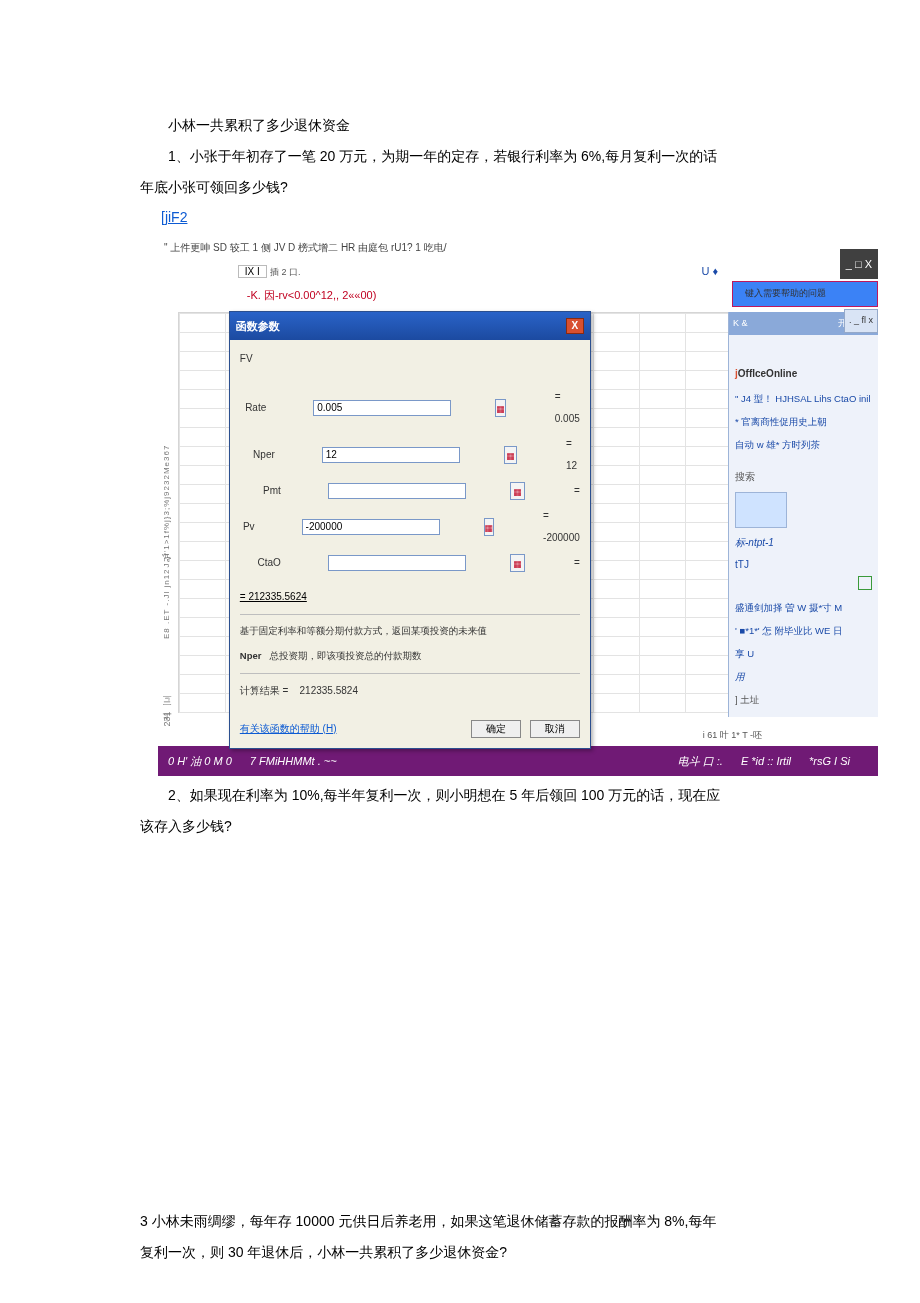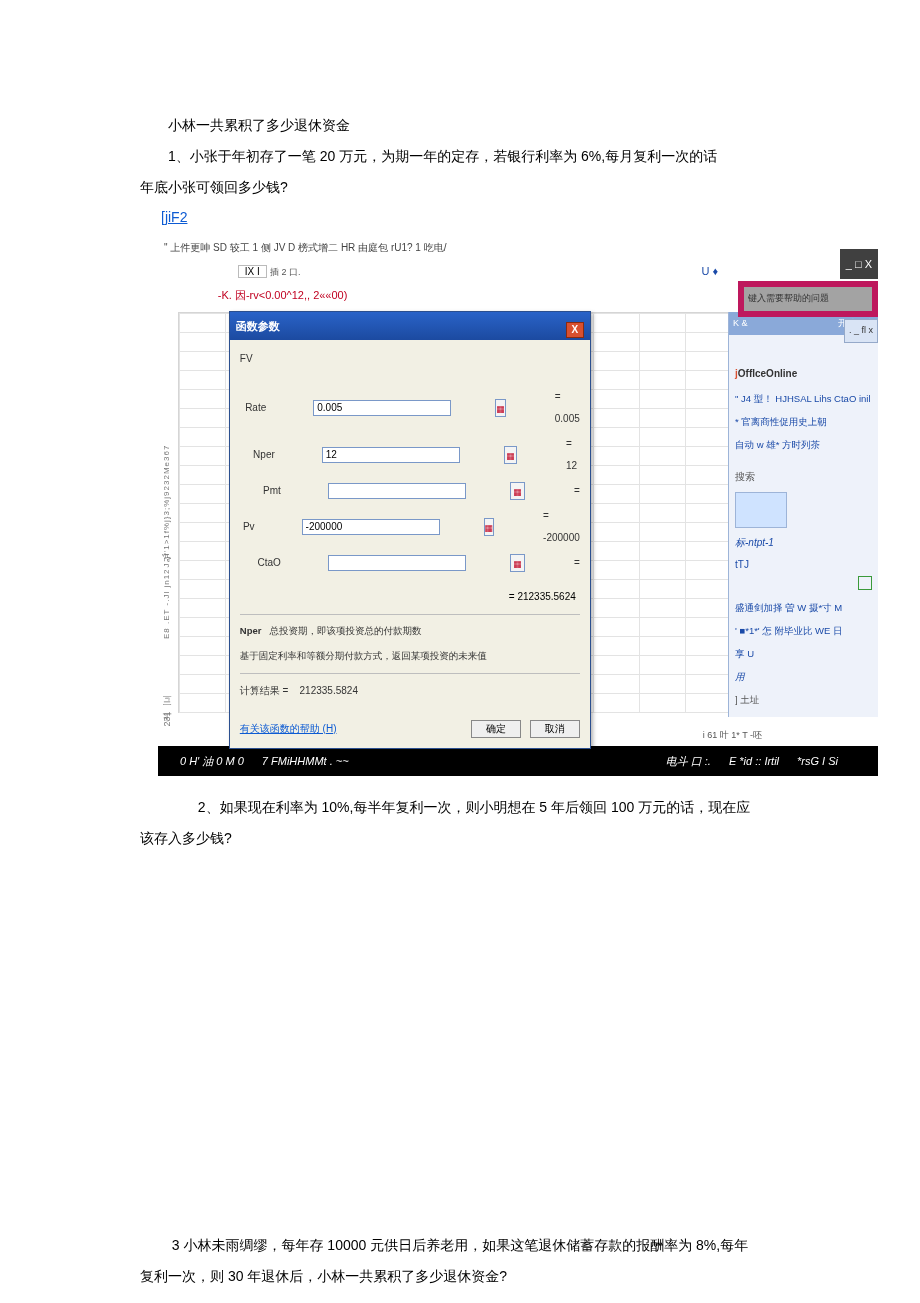--- a/index.html
+++ b/index.html
@@ -38,26 +38,26 @@
     writing-mode: vertical-rl;
     font-size: 9px; color:#777; transform: rotate(180deg); height:90px;
   }
   .ss-main { flex:1; position:relative; }
   .ss-top-right {
     position:absolute; right:0; top:-10px;
     width: 150px;
     display:flex; flex-direction:column; align-items:flex-end;
   }
   .win-ctrl { background:#404040; color:#fff; font-size:11px; padding:1px 4px; border:2px solid #404040;}
-  .help-box { background:#a3a3a3; border:6px solid #be185d; font-size:9px; padding:2px 4px; width:120px; color:#333; margin-top:2px;}
+  .help-box { background:#3b82f6; border:1px solid #be185d; font-size:9px; padding:2px 12px; width:120px; color:#333; margin-top:2px;}
   .help-dots { background:#d9e4f5; border:1px solid #95a9c9; font-size:9px; padding:1px 4px; color:#333; margin-top:2px;}
   .fx-line { margin-left: 60px; font-size:11px; }
   .fx-line .ix { border:1px solid #bbb; padding:0 6px; font-size:10px;}
   .fx-line .small { font-size:9px; color:#555;}
-  .neg { color:#c00020; font-size:11px; margin-left:40px;}
+  .neg { color:#c00020; font-size:11px; margin-left:69px;}
   .grid {
     margin-top: 4px;
     display:flex;
     background:#fff;
   }
   .grid-cells {
     flex:1;
     border-top:1px solid #d5d5d5;
     border-left:1px solid #d5d5d5;
     position:relative;
@@ -75,21 +75,21 @@
     background:#ece9d8;
     border:1px solid #2b4f8f;
     box-shadow: 2px 2px 4px rgba(0,0,0,.3);
     font-size:10px;
     color:#000;
   }
   .dialog-title {
     background: linear-gradient(#2a63c8,#1c4aa0);
     color:#fff;
     padding:2px 6px;
-    display:flex; justify-content:space-between; align-items:flex-end;
+    display:flex; justify-content:space-between; align-items:center;
     font-weight:bold;
     font-size:11px;
   }
   .dialog-close { background:#d85030; color:#fff; width:16px; height:14px; text-align:center; line-height:14px; border:1px solid #8a2a10; font-size:10px;}
   .dialog-body { padding:8px 10px 6px 10px; background:#f2f0e4;}
   .dlg-row { display:flex; align-items:center; margin:3px 0; font-size:10px;gap:41px;}
   .dlg-row .lbl { width:50px; text-align:right; padding-right:6px; color:#333;}
   .dlg-row input.fld { width:130px; height:14px; border:1px solid #7a98c8; background:#fff; font-size:10px; padding:0 3px;}
   .dlg-row .pick { width:16px;height:16px;border:1px solid #7a98c8;background:#f4f4f4;margin-left:3px; font-size:9px; color:#c00020; text-align:center;}
   .dlg-row .eq { margin-left:8px; color:#333;}
@@ -110,33 +110,33 @@
     height: 405px;
   }
   .tp-hdr { background:#8aa9d9; color:#fff; font-size:9px; padding:2px 4px; margin:-4px -6px 4px -6px; display:flex; justify-content:space-between;}
   .tp-title { font-weight:bold; color:#333; margin:4px 0;}
   .tp-link { color:#1a4aa8; font-size:9.5px; margin:2px 0; display:block;}
   .tp-blue { color:#1a4aa8;}
   .tp-grey { color:#555;}
   .tp-img { width:50px; height:34px; background:#cfe3ff; border:1px solid #9db4d8; margin:4px 0;}
   .tp-green { border:1px solid #3a9a3a; width:12px; height:12px; float:right;}
   .status-bar {
-    background:#000000;
+    background:#701a75;
     color:#fff;
     font-size:11px;
     font-style:italic;
     display:flex;
-    padding:3px 22px;
+    padding:3px 10px;
     width:720px;
     box-sizing:border-box;
     margin-left:18px;
   }
   .status-bar span { margin-right:18px; }
   .zoom-note { text-align:right; font-size:9px; color:#555; margin:-3px 18px 0 0;}
-  .q2, .q3 { margin-top:16px;text-align:center; }
+  .q2, .q3 { margin-top:4px; }
   .big-gap { height: 360px; }
 </style>
 </head>
 <body>
 
 <div class="page">
   <div class="indent">小林一共累积了多少退休资金</div>
   <div class="indent">1、小张于年初存了一笔 20 万元，为期一年的定存，若银行利率为 6%,每月复利一次的话</div>
   <div>年底小张可领回多少钱?</div>
   <a href="#" class="q-link">[jiF2</a>
@@ -199,27 +199,27 @@
                   <span class="pick">▦</span>
                   <span class="eq">= -200000</span>
                 </div>
                 <div class="dlg-row">
                   <span class="lbl">CtaO</span>
                   <input class="fld" value="" style="">
                   <span class="pick">▦</span>
                   <span class="eq">=</span>
                 </div>
 
-                <div style="text-align:right;margin:12px 4px 0 0;">= 212335.5624</div>
+                <div style="margin:12px 4px 0 0;text-decoration:underline;">= 212335.5624</div>
                 <div class="dlg-sep"></div>
+                <div class="dlg-note">基于固定利率和等额分期付款方式，返回某项投资的未来值</div>
                 <div class="dlg-note">
                   <b>Nper</b>&nbsp;&nbsp;
                   <span>总投资期，即该项投资总的付款期数</span>
                 </div>
-                <div class="dlg-note">基于固定利率和等额分期付款方式，返回某项投资的未来值</div>
                 <div class="dlg-sep"></div>
                 <div class="dlg-result">
                   <span>计算结果 =</span>&nbsp;&nbsp;&nbsp;
                   <span>212335.5824</span>
                 </div>
               </div>
               <div class="dlg-foot">
                 <span class="dlg-link">有关该函数的帮助 (H)</span>
                 <span>
                   <button class="dlg-btn">确定</button>

